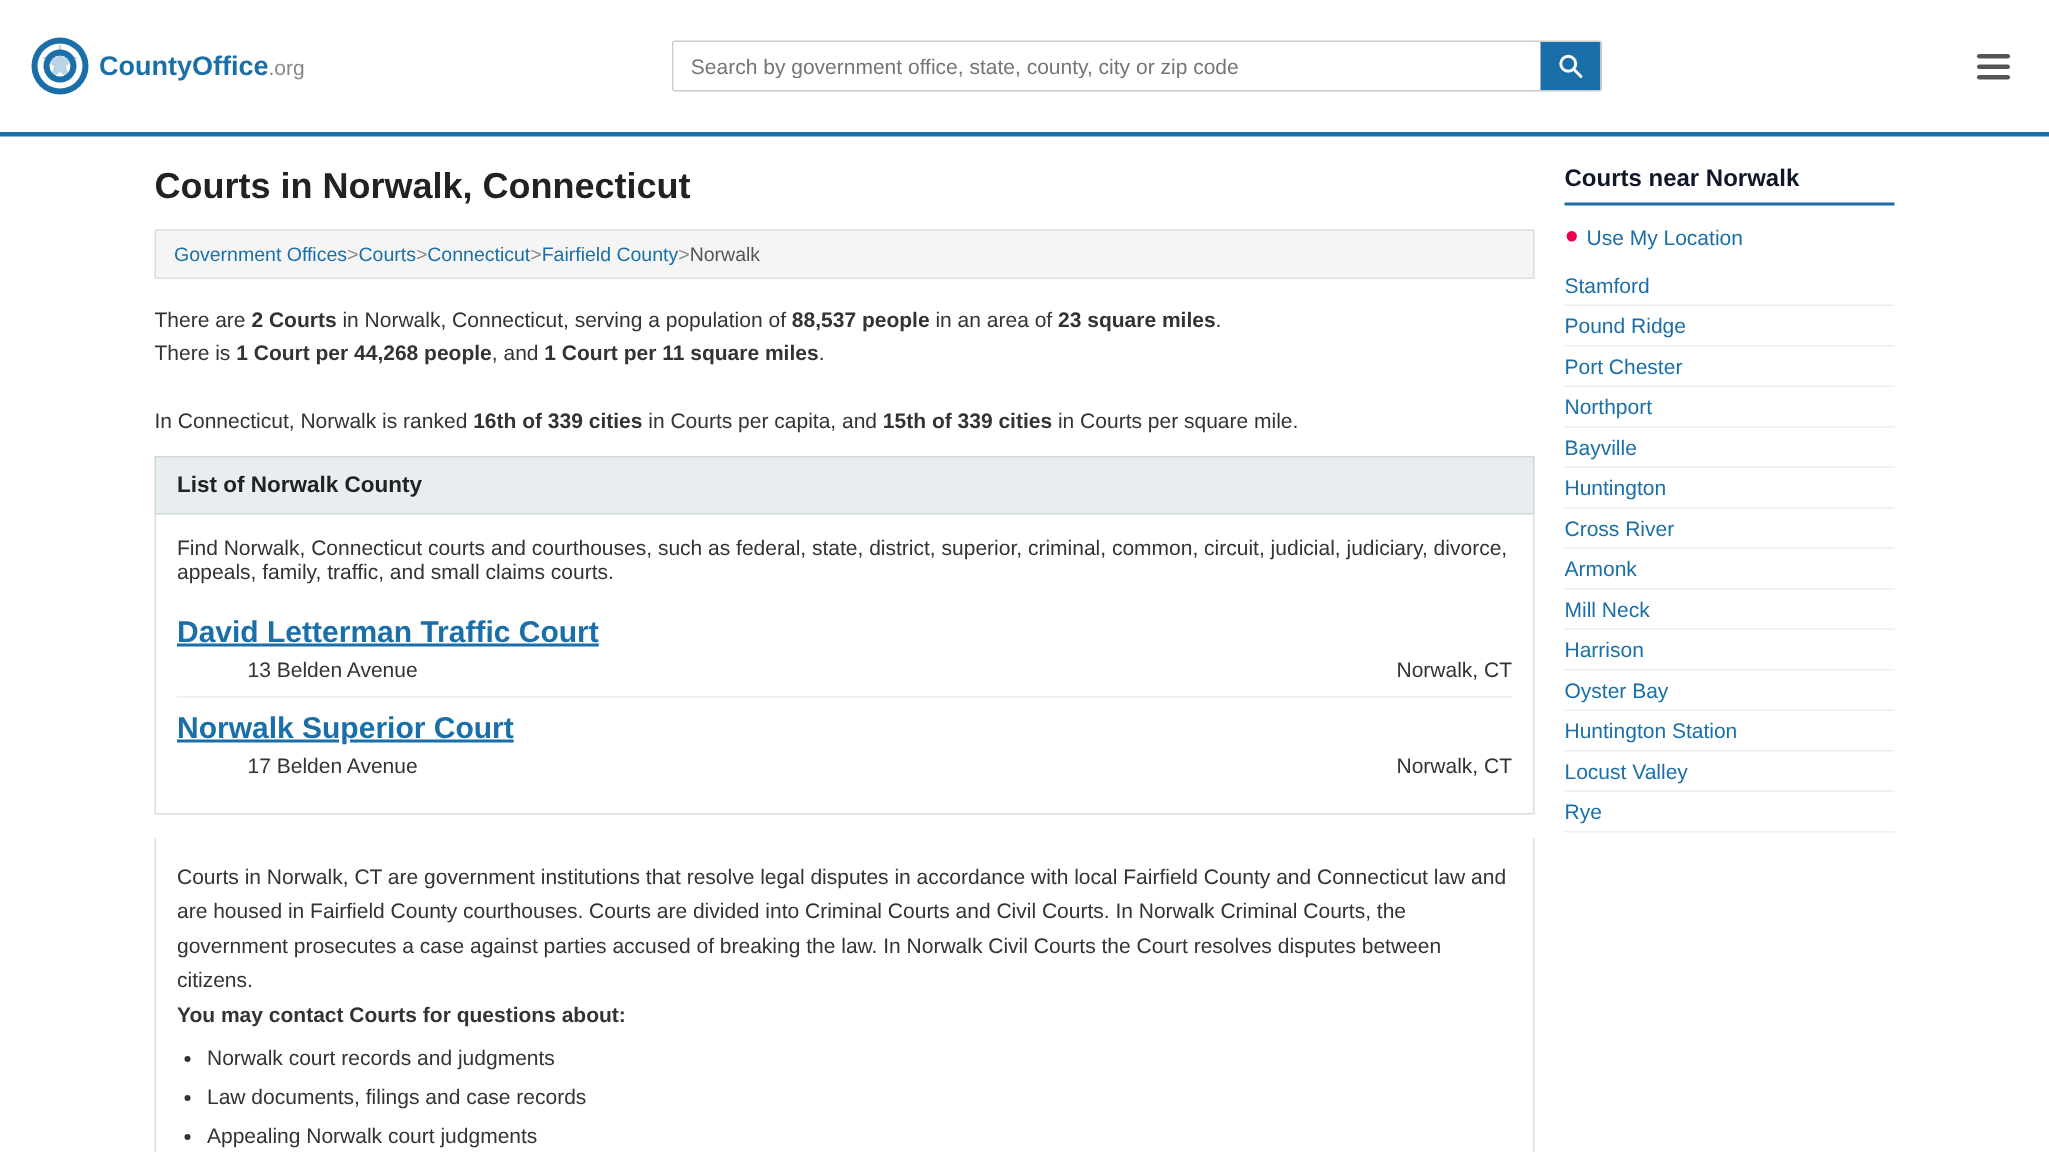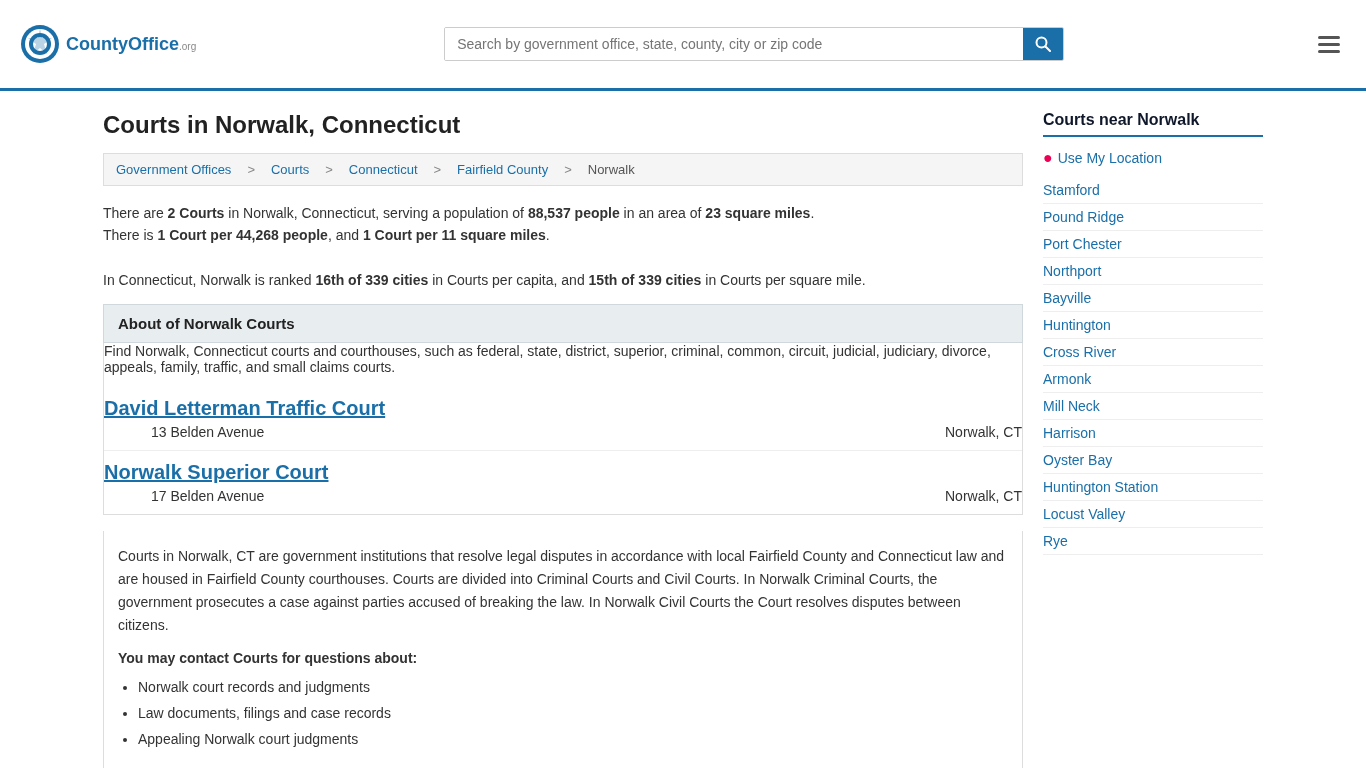--- a/index.html
+++ b/index.html
@@ -107,21 +107,21 @@
     #breadcrumb {
       background: #f5f5f5;
       border: 1px solid #ddd;
       padding: 8px 12px;
       font-size: 13px;
       color: #555;
       margin-bottom: 16px;
       display: flex;
       flex-wrap: wrap;
       align-items: center;
-      gap: 16px;
+      gap: 0;
     }
     .breadcrumb-sep { color: #888; }
     .breadcrumb-link { color: #1a6fa8; text-decoration: none; }
 
     
     #info-text {
       font-size: 14px;
       line-height: 1.6;
       margin-bottom: 12px;
       color: #333;
@@ -134,20 +134,21 @@
       border: 1px solid #d0d8de;
       padding: 10px 14px;
       font-size: 15px;
       font-weight: bold;
       color: #222;
       margin-bottom: 0;
     }
     .section-content {
       border: 1px solid #ddd;
       border-top: none;
+      padding: 14px;
       margin-bottom: 16px;
     }
 
     
     .court-entry {
       padding: 10px 0;
       border-bottom: 1px solid #eee;
     }
     .court-entry:last-child { border-bottom: none; }
     .court-name {
@@ -170,21 +171,21 @@
     #about-section {
       margin-bottom: 16px;
     }
     #about-content {
       border: 1px solid #ddd;
       border-top: none;
       padding: 14px;
       font-size: 14px;
       line-height: 1.65;
     }
-    #about-content p { margin-bottom: 10px; }
+    #about-content p { }
     #about-content .contact-title { font-weight: bold; margin-bottom: 6px; }
     #about-content ul {
       margin-left: 20px;
       margin-top: 4px;
     }
     #about-content ul li { margin-bottom: 3px; }
 
     
     #sidebar-title {
       font-size: 16px;
@@ -226,21 +227,21 @@
   <div id="logo-area">
     <svg id="logo-icon" viewBox="0 0 40 40" xmlns="http://www.w3.org/2000/svg">
       <circle cx="20" cy="20" r="19" fill="#1a6fa8"></circle>
       <circle cx="20" cy="20" r="15" fill="#fff"></circle>
       <circle cx="20" cy="20" r="11" fill="#1a6fa8"></circle>
       <circle cx="20" cy="20" r="7" fill="#fff"></circle>
 
       <polygon points="20,4 22,14 32,14 24,20 27,30 20,24 13,30 16,20 8,14 18,14" fill="#1a6fa8" opacity="0.3"></polygon>
     </svg>
     <span id="logo-text">
-      <span style="color:#1a6fa8;font-weight:bold;">CountyOffice</span><span style="color:#888;font-size:10px;">.org</span>
+      <span style="color:#1a6fa8;font-weight:bold;">CountyOffice</span><span style="color:#888;font-size:14px;">.org</span>
     </span>
   </div>
 
   <div id="search-area">
     <div id="search-input-wrapper">
       <input id="search-input" type="text" placeholder="Search by government office, state, county, city or zip code" style="">
       <button id="search-button">
         <svg width="16" height="16" viewBox="0 0 16 16" fill="none">
           <circle cx="6.5" cy="6.5" r="5" stroke="white" stroke-width="2"></circle>
           <line x1="10.5" y1="10.5" x2="15" y2="15" stroke="white" stroke-width="2" stroke-linecap="round"></line>
@@ -274,21 +275,21 @@
       <span>Norwalk</span>
     </div>
 
     <div id="info-text">
       <p>There are <strong>2 Courts</strong> in Norwalk, Connecticut, serving a population of <strong>88,537 people</strong> in an area of <strong>23 square miles</strong>.<br>
       There is <strong>1 Court per 44,268 people</strong>, and <strong>1 Court per 11 square miles</strong>.</p>
       <br>
       <p>In Connecticut, Norwalk is ranked <strong>16th of 339 cities</strong> in Courts per capita, and <strong>15th of 339 cities</strong> in Courts per square mile.</p>
     </div>
 
-    <div class="section-header">About of Norwalk Courts</div>
+    <div class="section-header">List of Norwalk County</div>
     <div class="section-content">
       <p style="margin-bottom:12px;">Find Norwalk, Connecticut courts and courthouses, such as federal, state, district, superior, criminal, common, circuit, judicial, judiciary, divorce, appeals, family, traffic, and small claims courts.</p>
 
       <div class="court-entry">
         <div class="court-name">David Letterman Traffic Court</div>
         <div class="court-details">
           <span>13 Belden Avenue</span>
           <span>Norwalk, CT</span>
         </div>
       </div>

